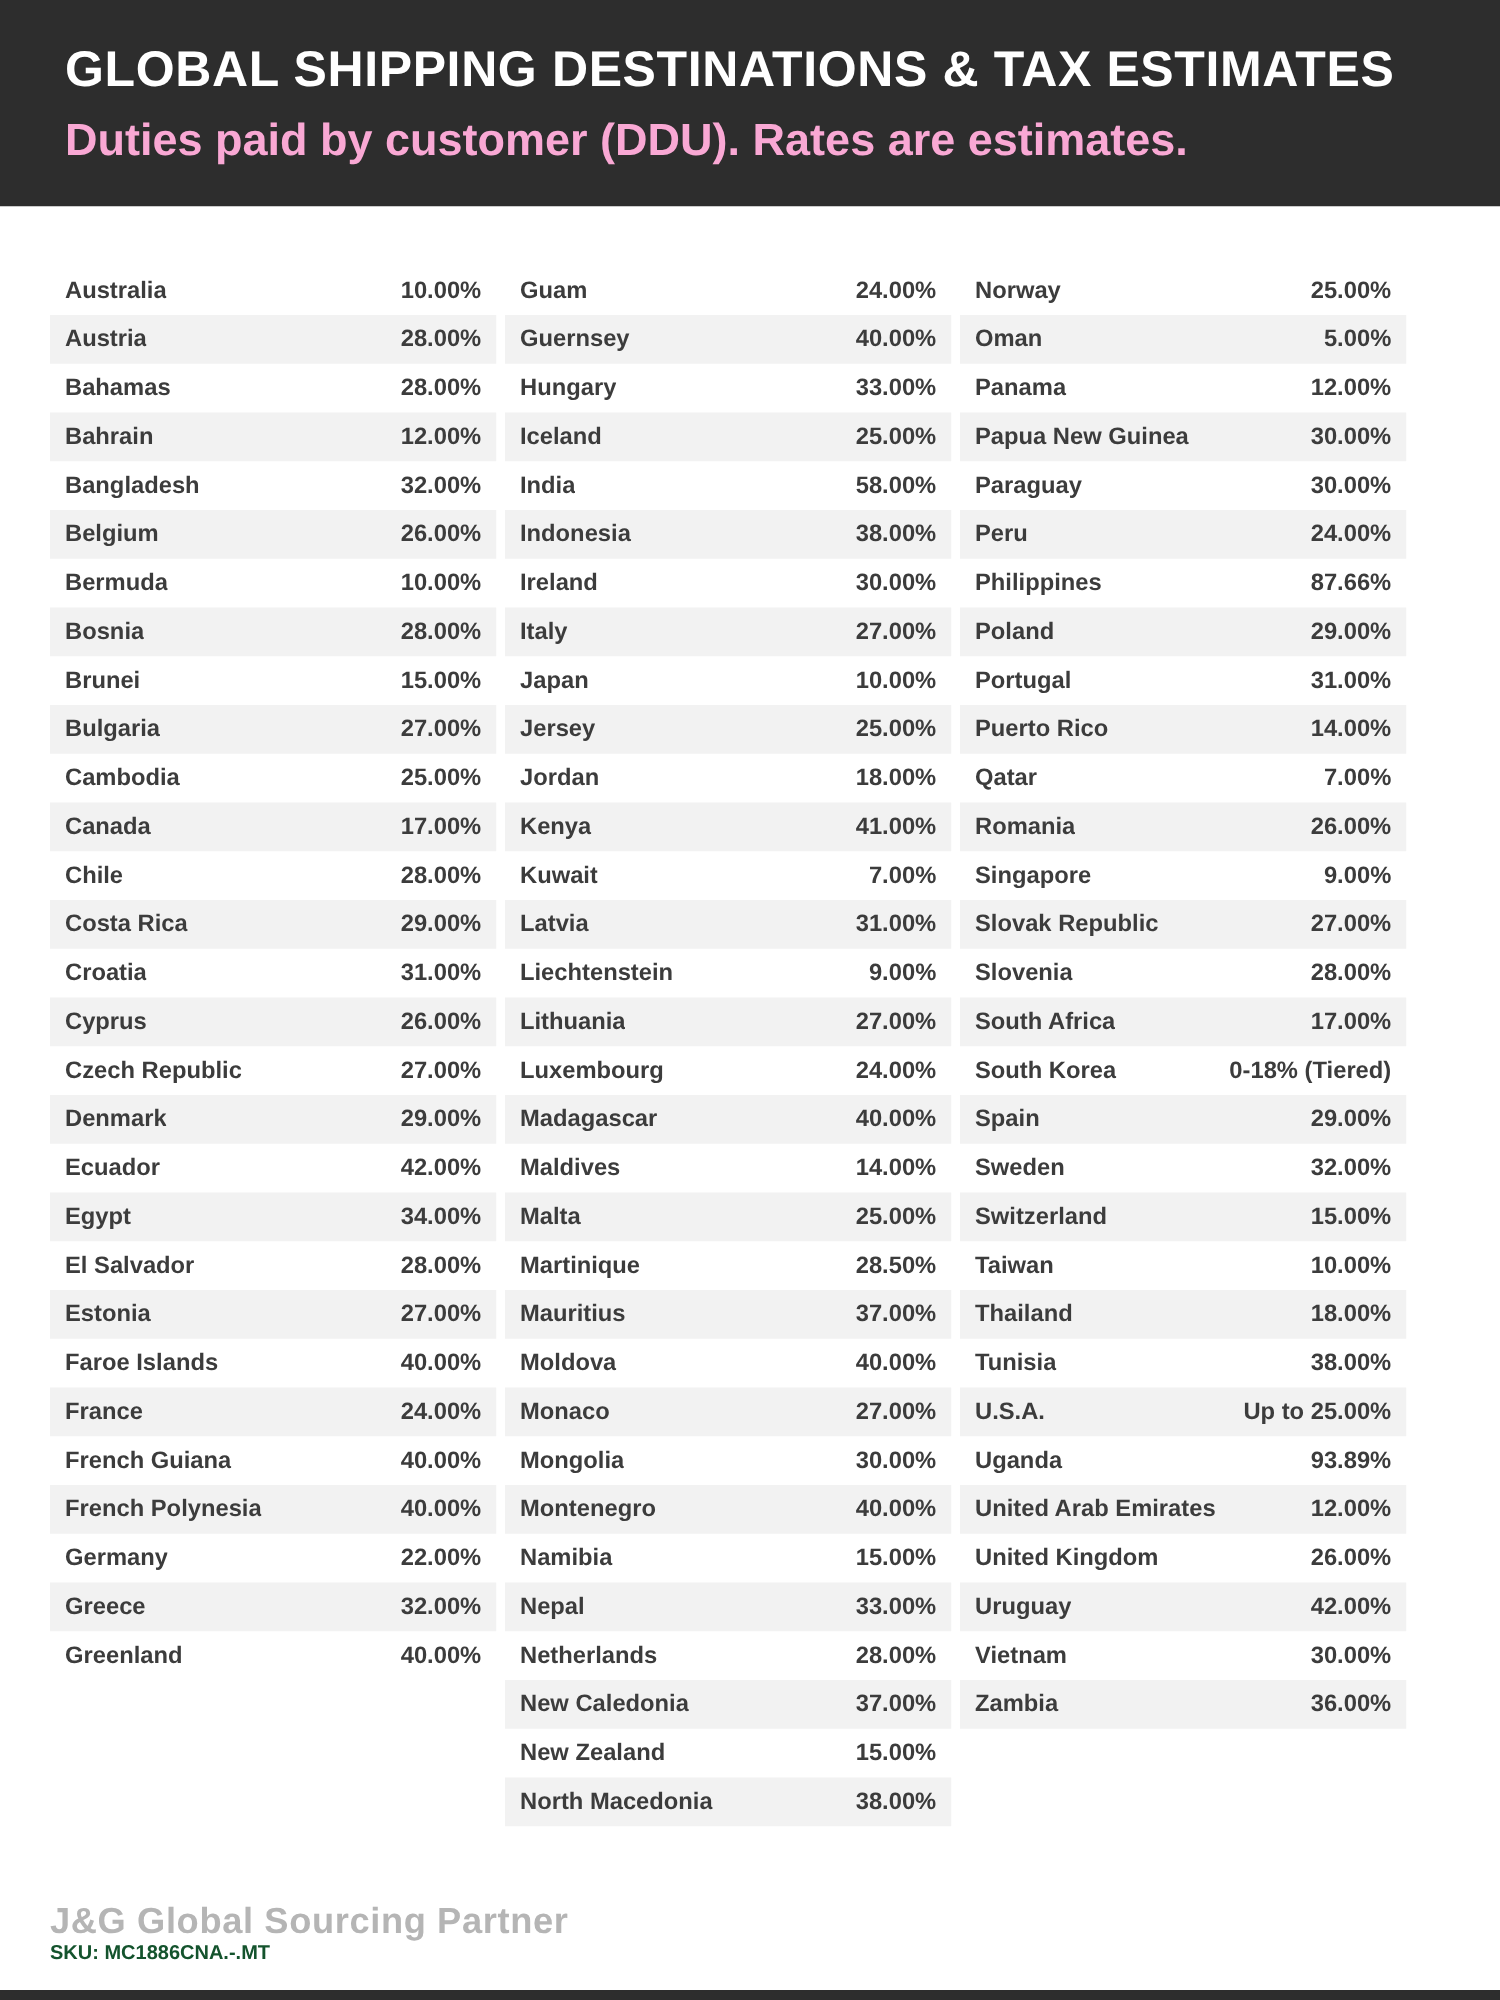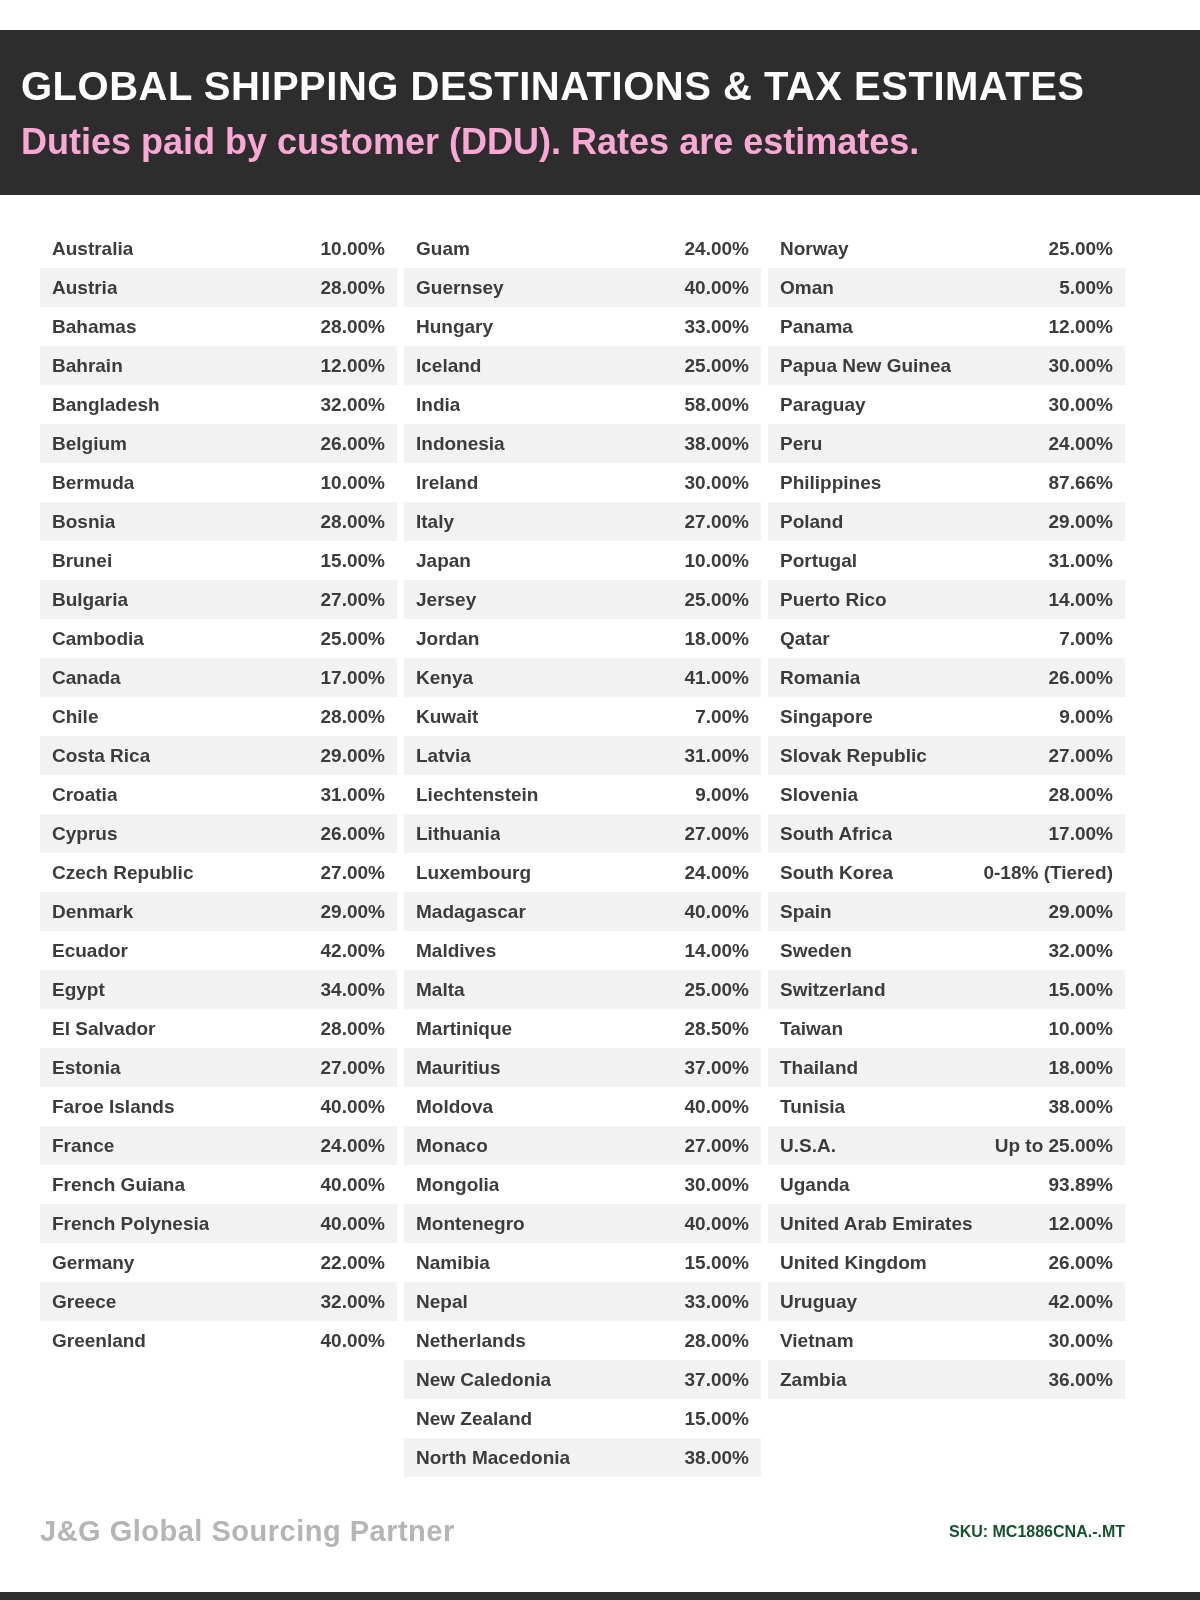--- a/index.html
+++ b/index.html
@@ -12,42 +12,41 @@
     position: relative;
     width: 1200px;
     height: 1600px;
     background: #ffffff;
     overflow: hidden;
   }
   
   .header {
     background: #2d2d2d;
     color: #ffffff;
-    padding: 34px 50px 32px 21px;
-    margin-top: 30px;
+    padding: 34px 50px 32px 52px;
   }
   .header .title {
     margin: 0;
     font-size: 40px;
     font-weight: 800;
     letter-spacing: 0.5px;
     color: #ffffff;
     white-space: nowrap;
   }
   .header .subtitle {
     margin: 12px 0 0 0;
     font-size: 36px;
     font-weight: 700;
     color: #f9a8d4;
   }
   
   .table-wrap {
     display: flex;
     gap: 7px;
-    padding: 34px 75px 0 40px;
+    padding: 48px 75px 0 40px;
     align-items: flex-start;
   }
   .col {
     flex: 1 1 0;
     min-width: 0;
   }
   .row {
     display: flex;
     justify-content: space-between;
     align-items: center;
@@ -68,24 +67,25 @@
   .row .rate {
     white-space: nowrap;
     text-align: right;
     margin-left: 8px;
   }
   
   .footer {
     position: absolute;
     left: 40px;
     right: 75px;
-    bottom: 52px;
+    bottom: 28px;
     display: flex;
     justify-content: space-between;
-    align-items: center;
+    align-items: flex-start;
+    flex-direction: column;
   }
   .brand {
     font-size: 29px;
     font-weight: 800;
     color: #b5b5b5;
     letter-spacing: 0.5px;
   }
   .sku {
     font-size: 16px;
     font-weight: 700;

